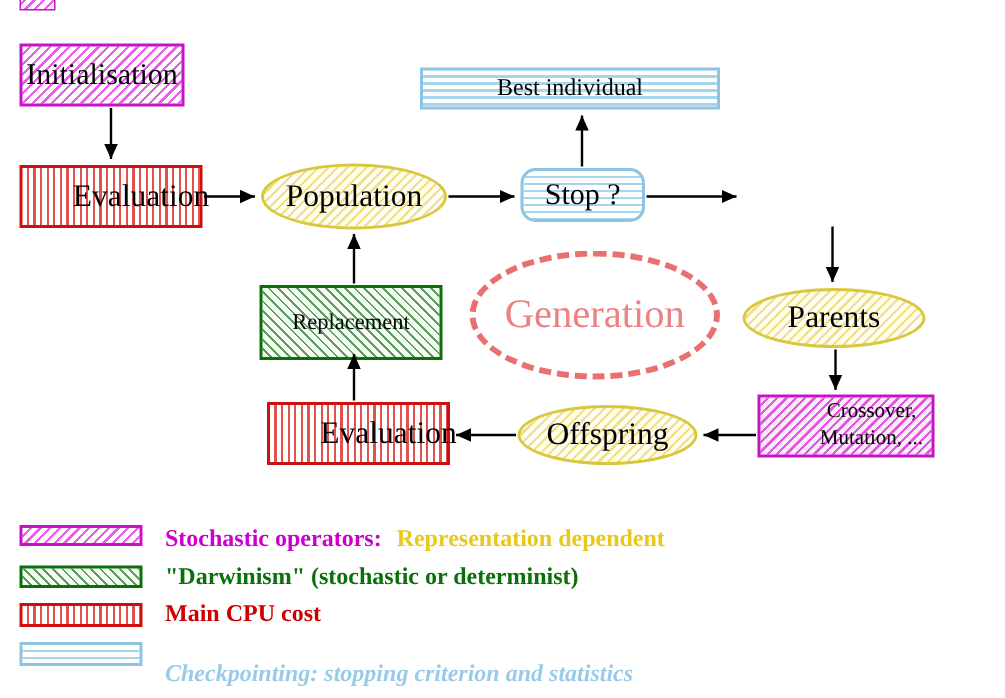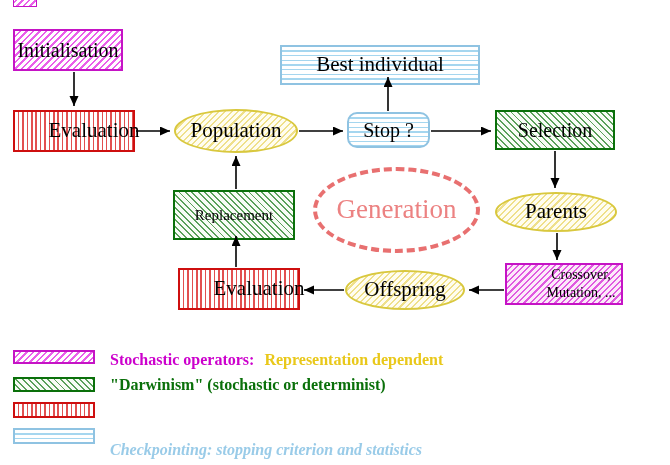--- a/index.html
+++ b/index.html
@@ -41,21 +41,21 @@
   }
   .ellipse{border-radius:50%;}
   .big{font-size:21px;}
   .med{font-size:20px;}
 
   
   #frag-top        {left:13px;  top:-4px;  width:24px;  height:11px; border-width:1px;}
   #initialisation  {left:13px;  top:29px;  width:110px; height:42px;}
   #evaluation-top  {left:13px;  top:110px; width:122px; height:42px;}
   #population      {left:174px; top:109px; width:124px; height:44px;}
-  #best-individual {left:280px; top:45px;  width:200px; height:40px; font-size:21px;}
+  #best-individual {left:280px; top:45px;  width:200px; height:28px; font-size:16px;}
   #stop            {left:347px; top:112px; width:83px;  height:36px; border-radius:10px;}
   #selection       {left:495px; top:110px; width:120px; height:40px;}
   #parents         {left:495px; top:192px; width:122px; height:40px;}
   #crossover       {left:505px; top:263px; width:118px; height:42px; font-size:14px; line-height:1.3; white-space:normal;}
   #offspring       {left:345px; top:270px; width:120px; height:40px;}
   #evaluation-bot  {left:178px; top:268px; width:122px; height:42px;}
   #replacement     {left:173px; top:190px; width:122px; height:50px; font-size:15px;}
   #generation{
     left:313px; top:167px; width:167px; height:86px;
     border:4px dashed #e87070; border-radius:50%;
@@ -93,21 +93,20 @@
   <div id="initialisation" class="node hatch-magenta med">Initialisation</div>
 
   <div id="evaluation-top" class="node hatch-red big">Evaluation</div>
 
   <div id="population" class="node ellipse hatch-yellow big">Population</div>
 
   <div id="best-individual" class="node hatch-blue">Best individual</div>
 
   <div id="stop" class="node hatch-blue med">Stop ?</div>
 
-  <div id="selection" class="node hatch-green med">Selection</div>
 
   <div id="parents" class="node ellipse hatch-yellow big">Parents</div>
 
   <div id="crossover" class="node hatch-magenta-pink">
     <span>
       <span>Crossover,</span><br>
       <span>Mutation, ...</span>
     </span>
   </div>
 
@@ -140,15 +139,16 @@
 
   <div id="sw-stochastic" class="swatch hatch-magenta"></div>
   <div id="sw-darwinism" class="swatch hatch-green"></div>
   <div id="sw-cpu" class="swatch hatch-red"></div>
   <div id="sw-checkpointing" class="swatch hatch-blue"></div>
 
   <div id="lt-1" class="legend-text">
     <span class="c-magenta">Stochastic operators:</span><span class="c-yellow">Representation dependent</span>
   </div>
   <div id="lt-2" class="legend-text c-green">"Darwinism" (stochastic or determinist)</div>
+  <div id="lt-3" class="legend-text c-red">Main CPU cost</div>
   <div id="lt-4" class="legend-text c-blue">Checkpointing: stopping criterion and statistics</div>
 
 </div>
 
 </body></html>

